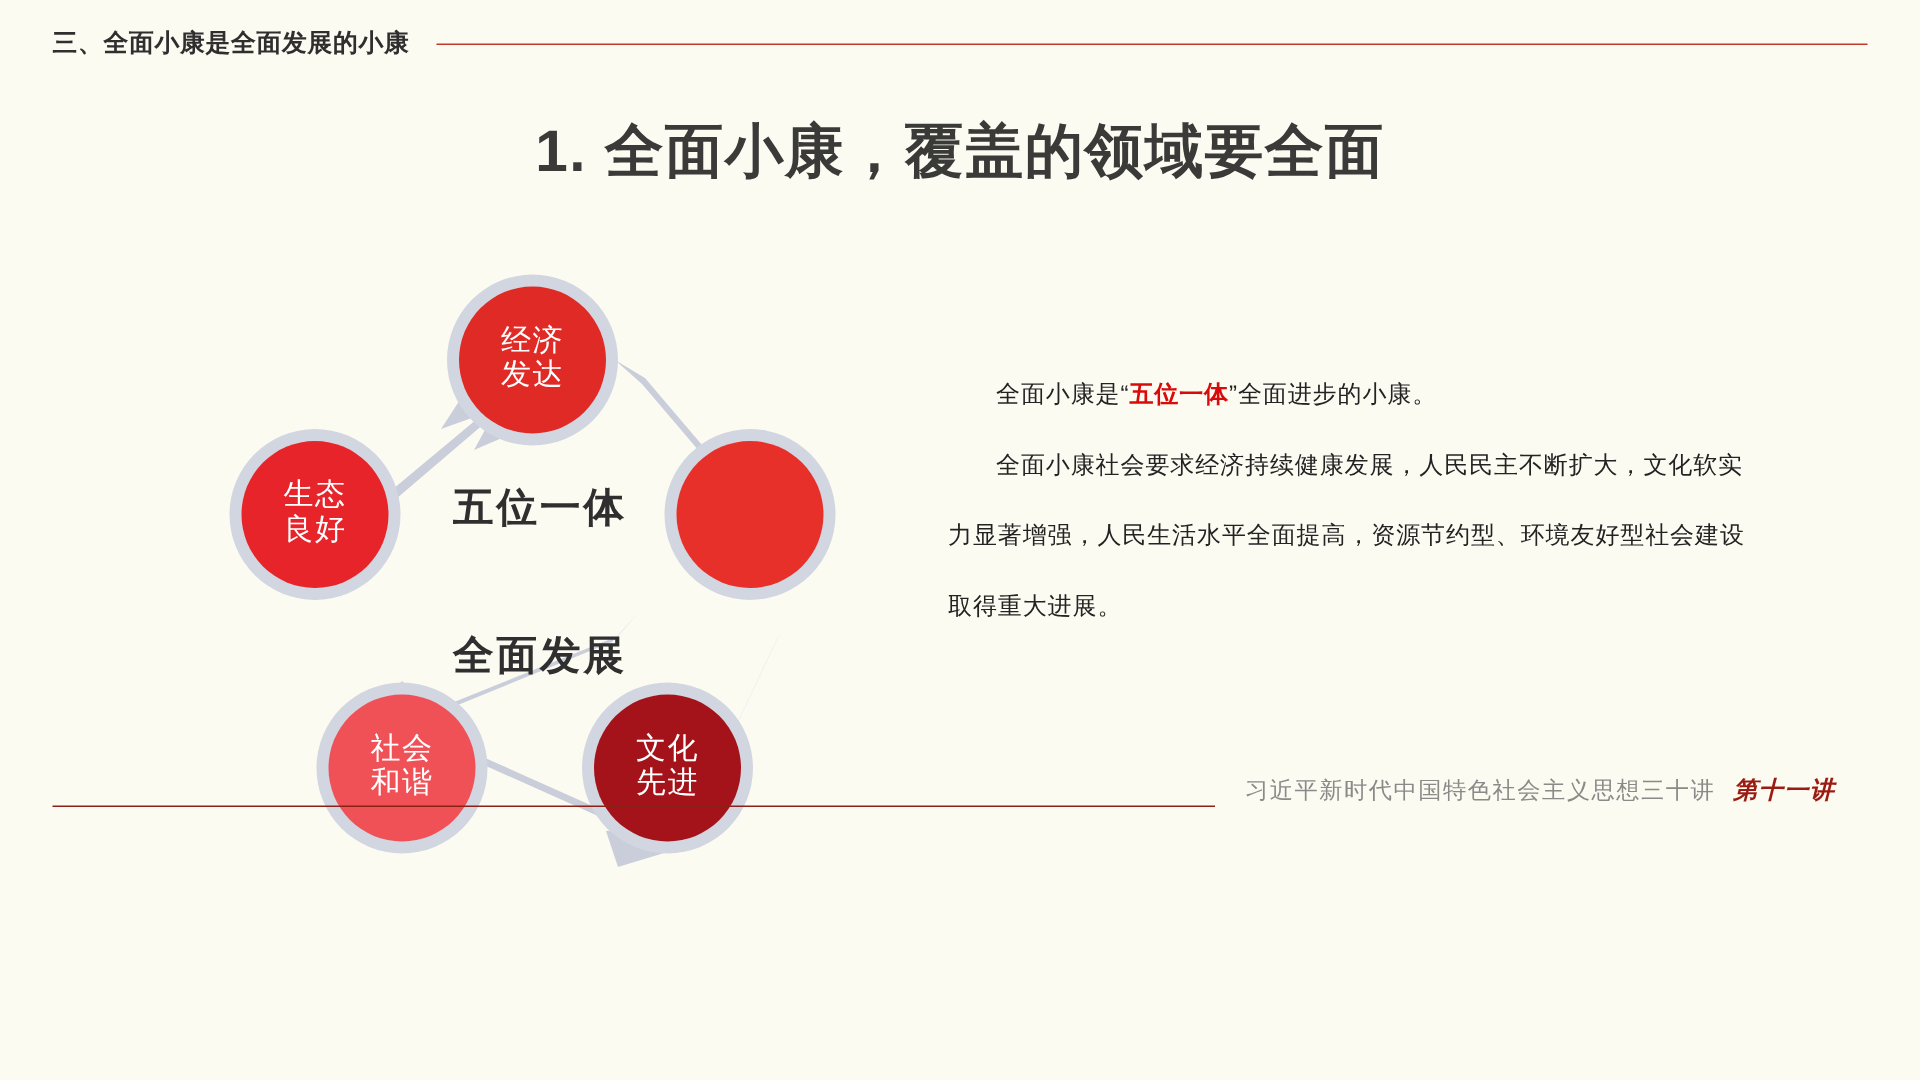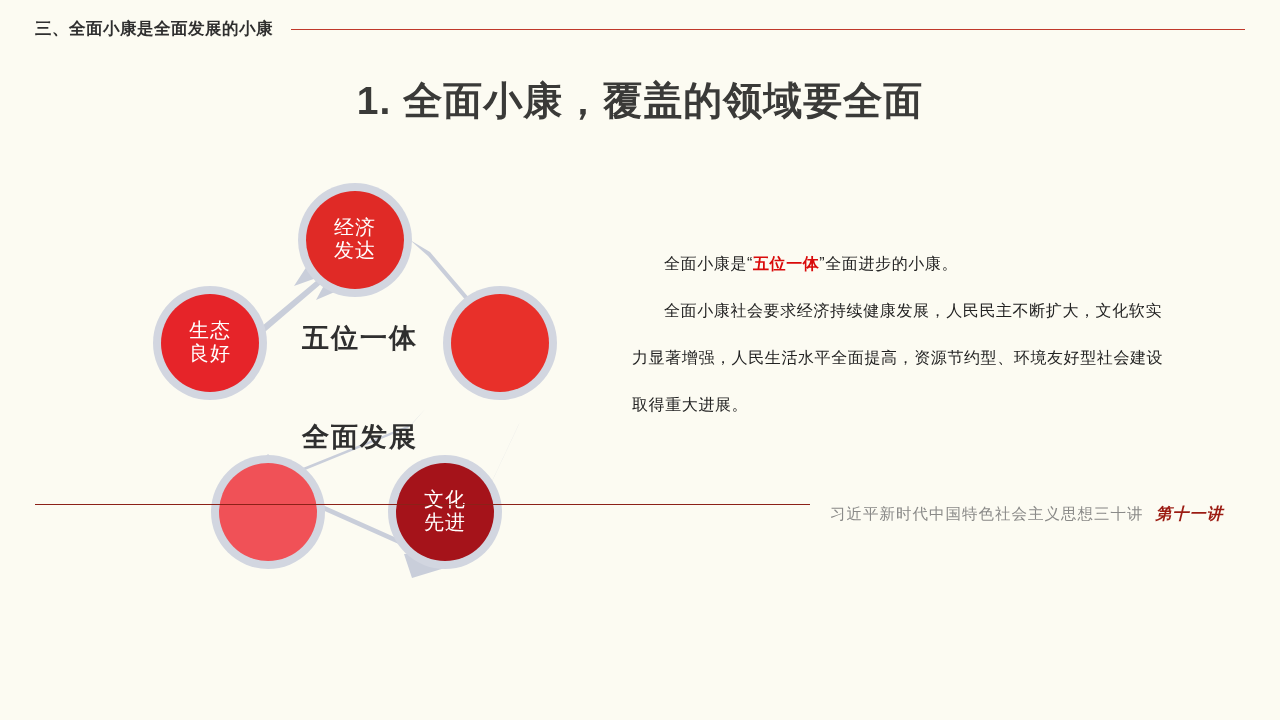--- a/index.html
+++ b/index.html
@@ -48,21 +48,21 @@
   
   .body-text {
     position:absolute; left:632px; top:240px; width:540px;
     font-size:16px; line-height:47px; color:#232323;
     letter-spacing:.6px;
   }
   .body-text p { text-indent:2em; margin:0; }
   .hl { color:#D90A0A; font-weight:bold; }
 
   
-  .footer { position:absolute; left:0; bottom:18px; width:1280px; height:34px; display:flex; align-items:flex-start;margin-top:28px; }
+  .footer { position:absolute; left:0; bottom:18px; width:1280px; height:34px; display:flex; align-items:flex-end;margin-top:28px; }
   .footer-rule { margin-left:35px; width:775px; height:0; border-top:1.6px solid #8C2118; }
   .footer-text {
     margin-left:20px; font-size:15.5px; color:#8A8A88; letter-spacing:1px; white-space:nowrap;
   }
   .footer-badge {
     margin-left:12px; font-size:16px; color:#9B1B12; font-weight:bold;
     font-family:"Liberation Serif","DejaVu Serif",serif;
     font-style:italic; letter-spacing:1px; white-space:nowrap;
   }
 </style>
@@ -125,20 +125,24 @@
     </svg>
 
     <div class="node-label" style="left:170px; top:56px;">
       <div>经济</div>
       <div>发达</div>
     </div>
     <div class="node-label" style="left:260px; top:328px;">
       <div>文化</div>
       <div>先进</div>
     </div>
+    <div class="node-label" style="left:83px; top:328px;">
+      <div>社会</div>
+      <div>和谐</div>
+    </div>
     <div class="node-label" style="left:25px; top:159px;">
       <div>生态</div>
       <div>良好</div>
     </div>
 
     <div class="center-label center-line1">五位一体</div>
     <div class="center-label center-line2">全面发展</div>
   </div>
 
   <div class="body-text">

